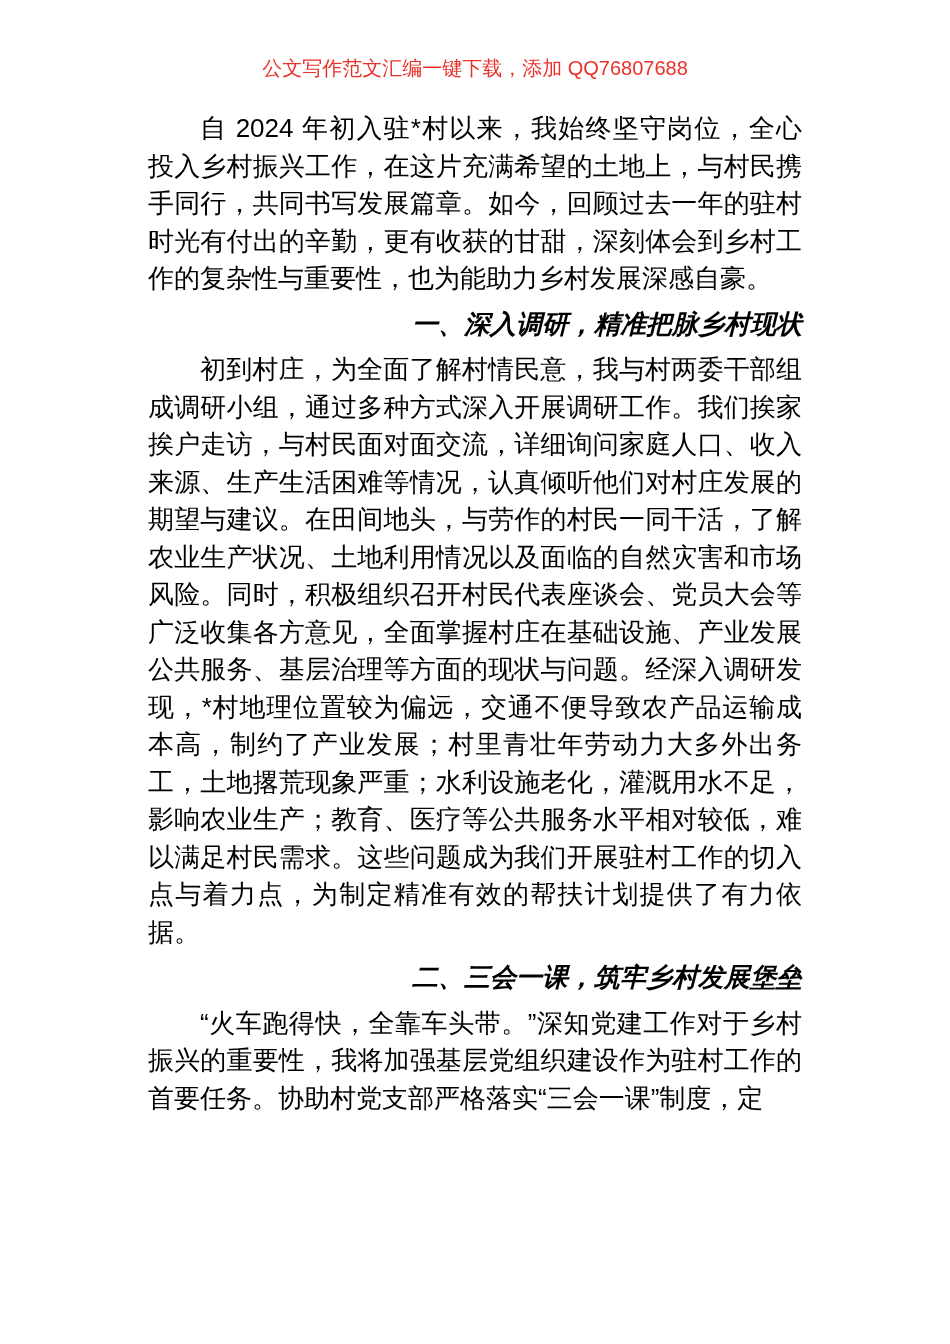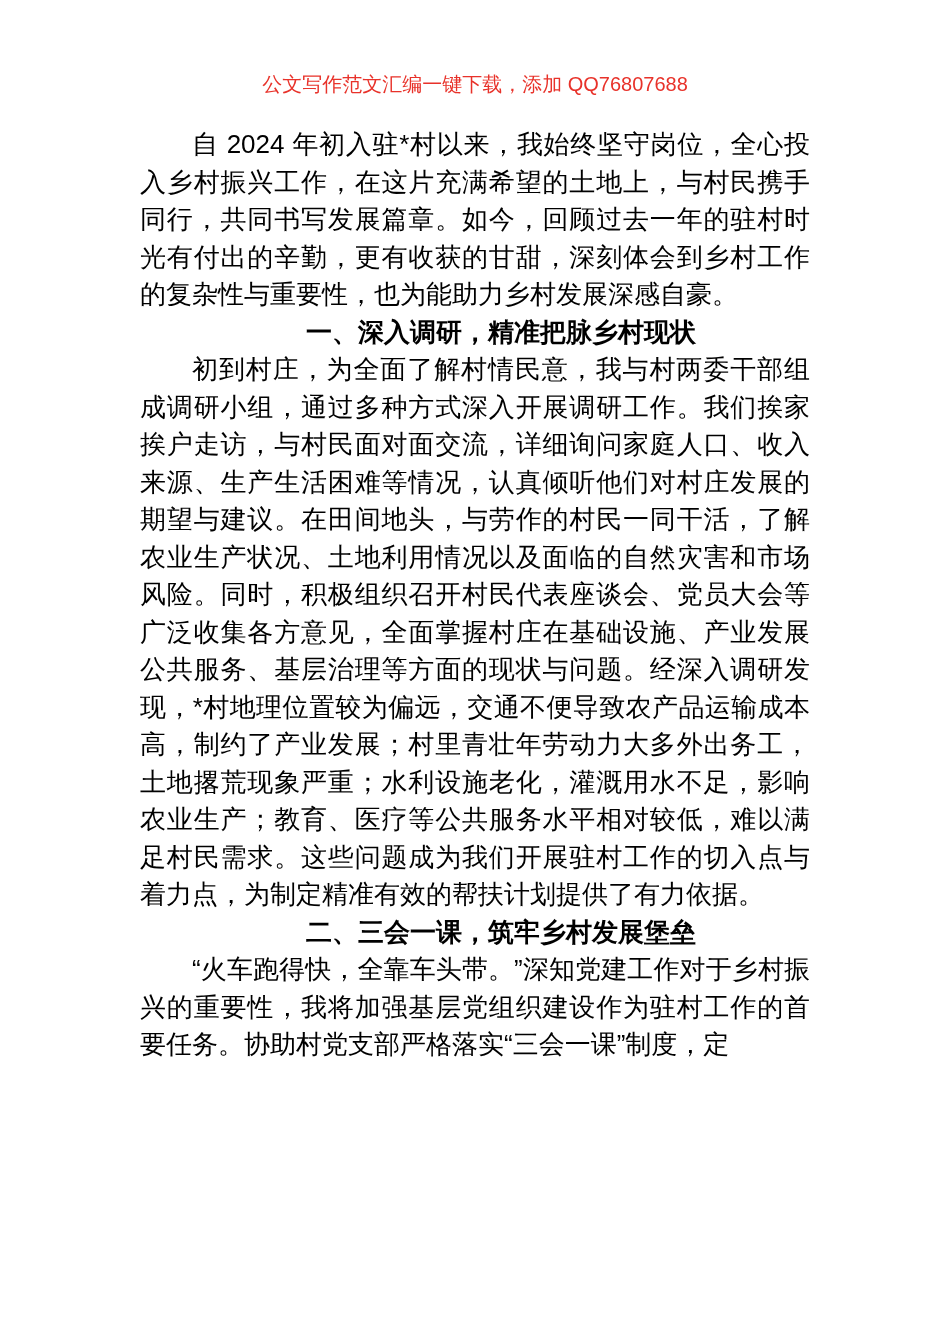--- a/index.html
+++ b/index.html
@@ -6,21 +6,21 @@
     margin: 0;
     padding: 0;
     background: #ffffff;
   }
   .page {
     position: relative;
     width: 950px;
     height: 1344px;
     box-sizing: border-box;
     background: #ffffff;
-    padding: 72px 140px 0 140px;
+    padding: 56px 140px 0 140px;
     overflow: hidden;
     font-family: "Liberation Sans", sans-serif;
     color: #000000;
   }
   .notice {
     margin: 0;
     text-align: center;
     font-size: 20px;
     line-height: 24px;
     font-weight: 400;
@@ -32,33 +32,34 @@
     line-height: 70px;
     font-weight: 400;
     text-align: center;
     letter-spacing: 0.5px;
   }
   .doc-body {
     margin-top: 30px;
   }
   .para,
   .section-heading {
-    margin: 0;
+    margin: 8px;
     font-size: 26px;
     line-height: 37.5px;
     text-indent: 2em;
     letter-spacing: 0;
   }
   .para {
     text-align: justify;
     font-weight: 400;
   }
   .section-heading {
-    text-align: center;
+    text-align: right;
     font-weight: 700;
+    font-style: italic;
   }
 </style>
 </head>
 <body>
 
 <div class="page">
 
   <p class="notice" style="color: rgb(232, 50, 42);">公文写作范文汇编一键下载，添加 QQ76807688</p>
 
 

